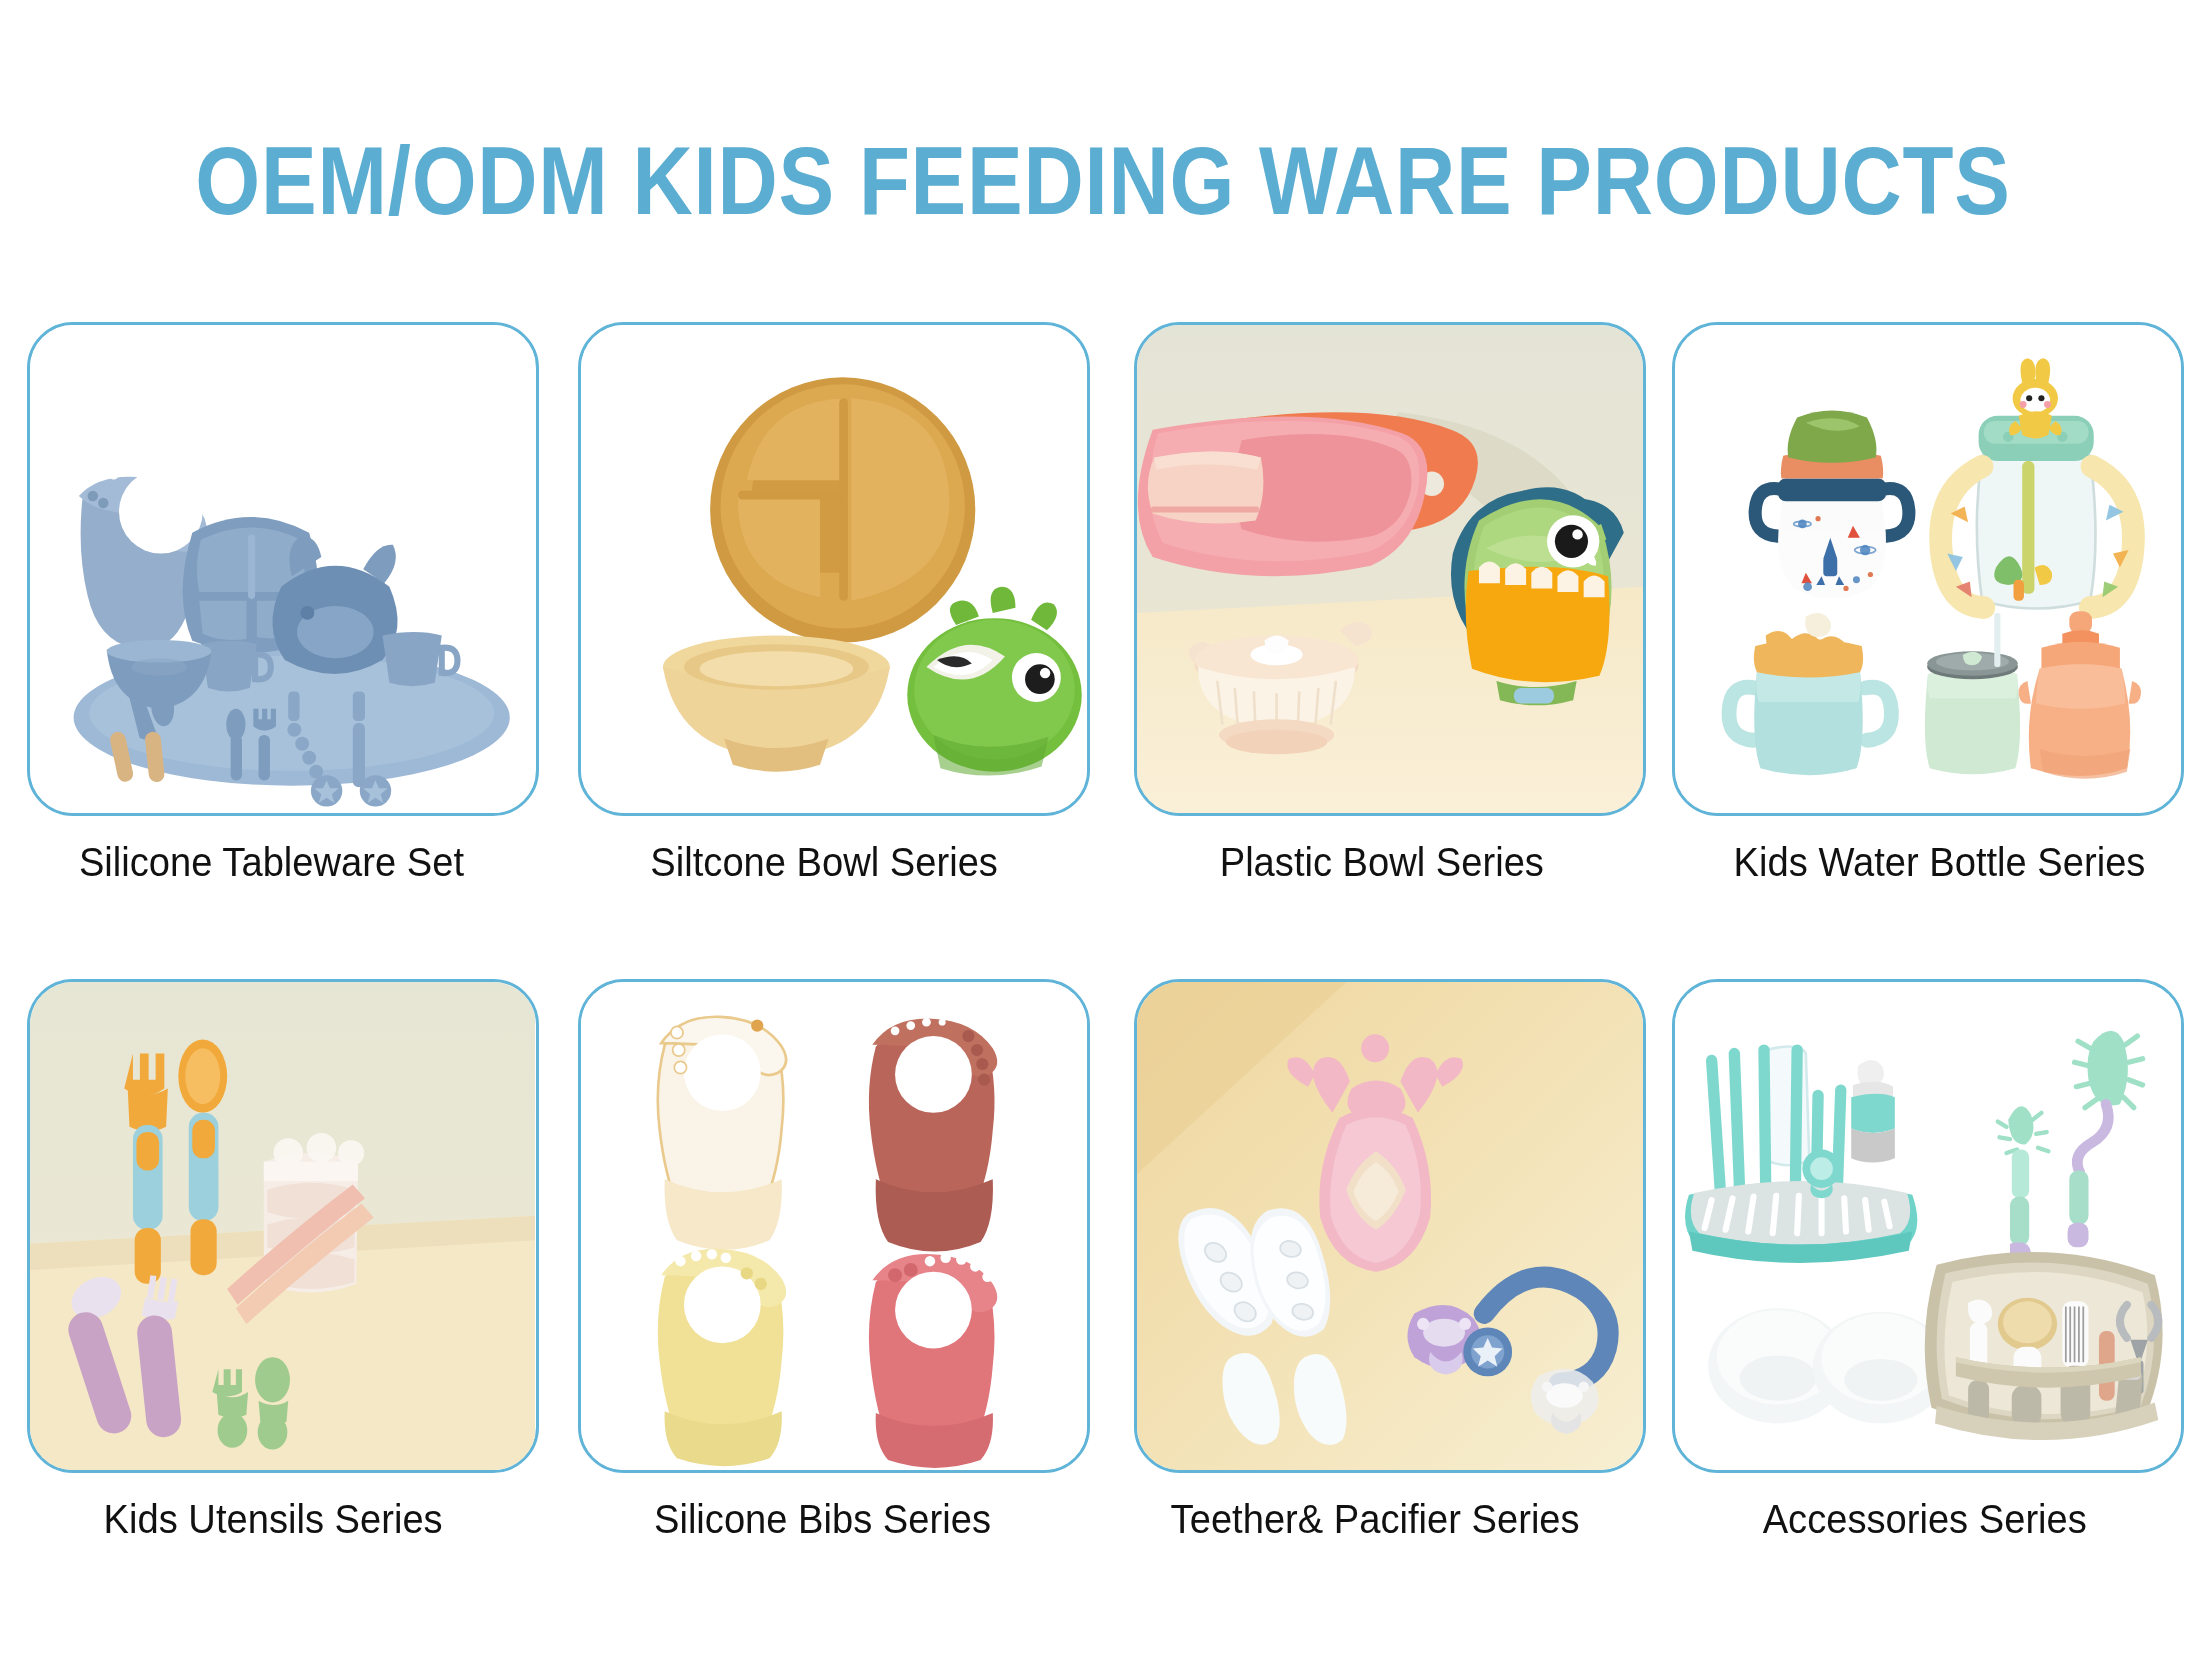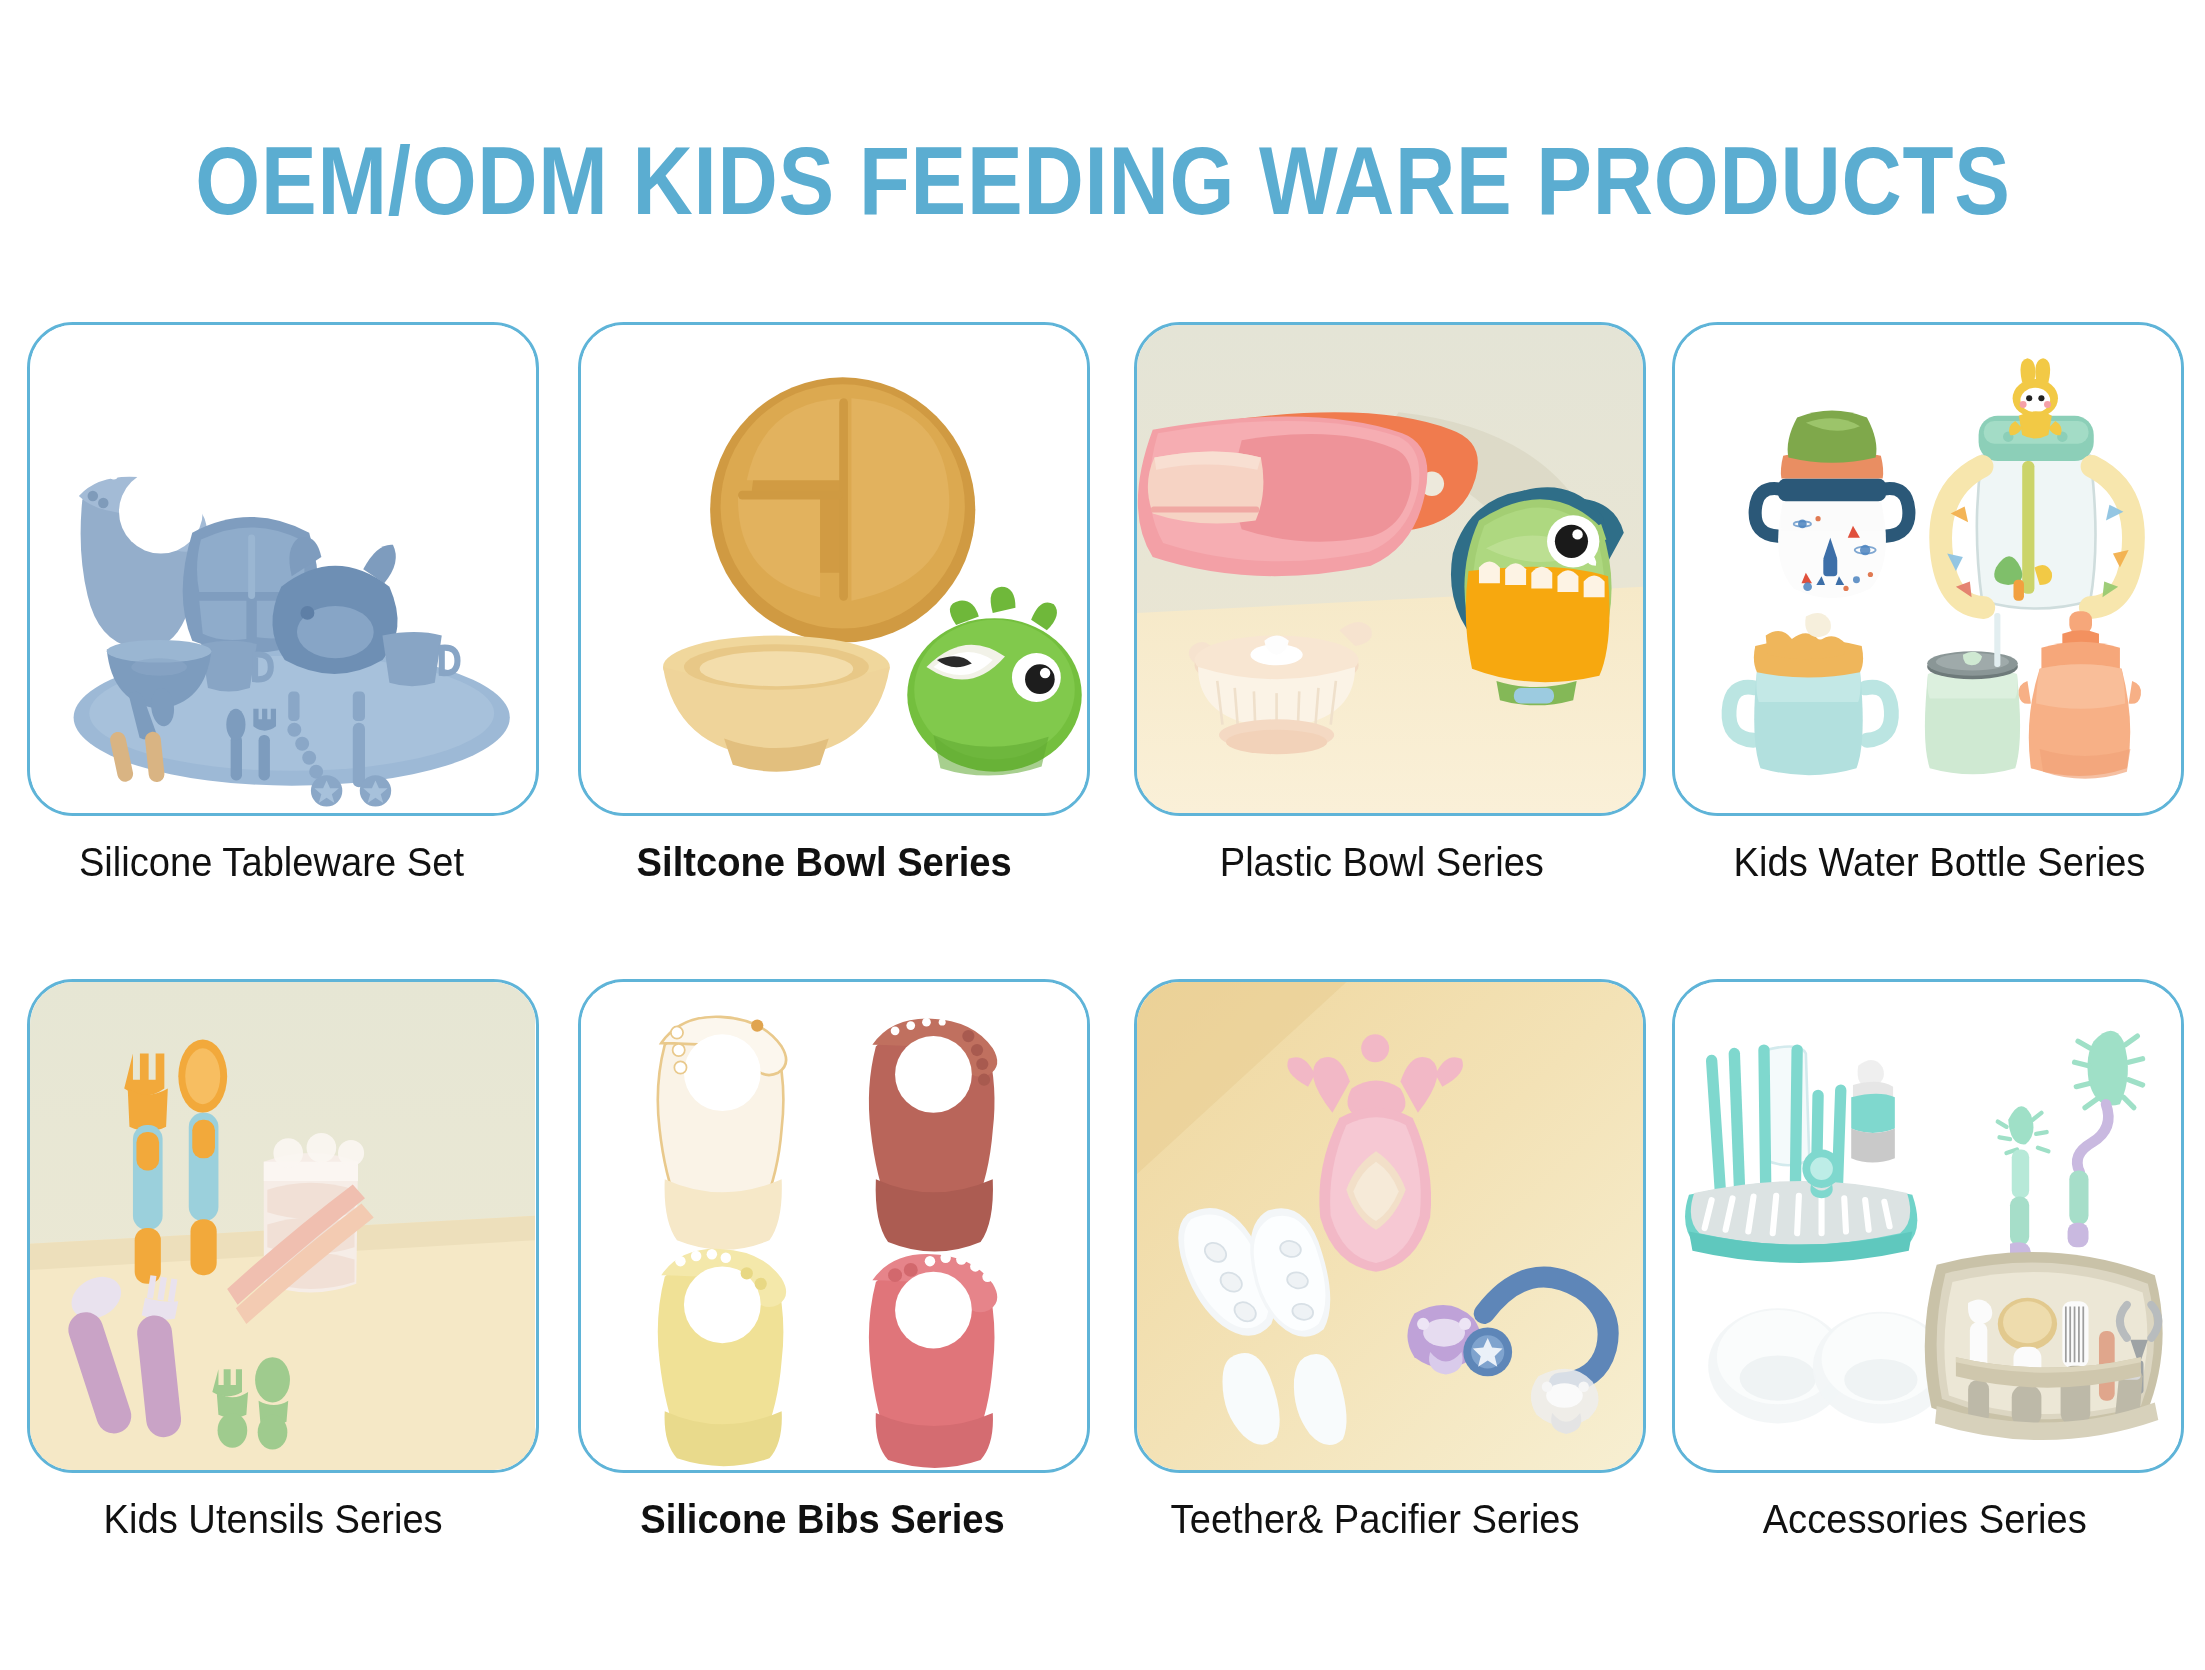--- a/index.html
+++ b/index.html
@@ -40,21 +40,21 @@
     width: 1986px;
   }
   .row { position: relative; width: 2206px; height: 657px; }
   .cell {
     position: absolute;
     top: 0;
     width: 512px;
     height: 657px;
   }
   .cell.c0 { left: 26.5px; }
-  .cell.c1 { left: 578px; font-weight: bold; }
+  .cell.c1 { left: 578px; }
   .cell.c2 { left: 1134px; }
   .cell.c3 { left: 1672px; border-radius: 22px; }
 
   .card {
     position: relative;
     width: 512px; height: 494px;
     border: 3.5px solid #5FB4D8;
     border-radius: 46px;
     background: #ffffff;
     overflow: hidden;

